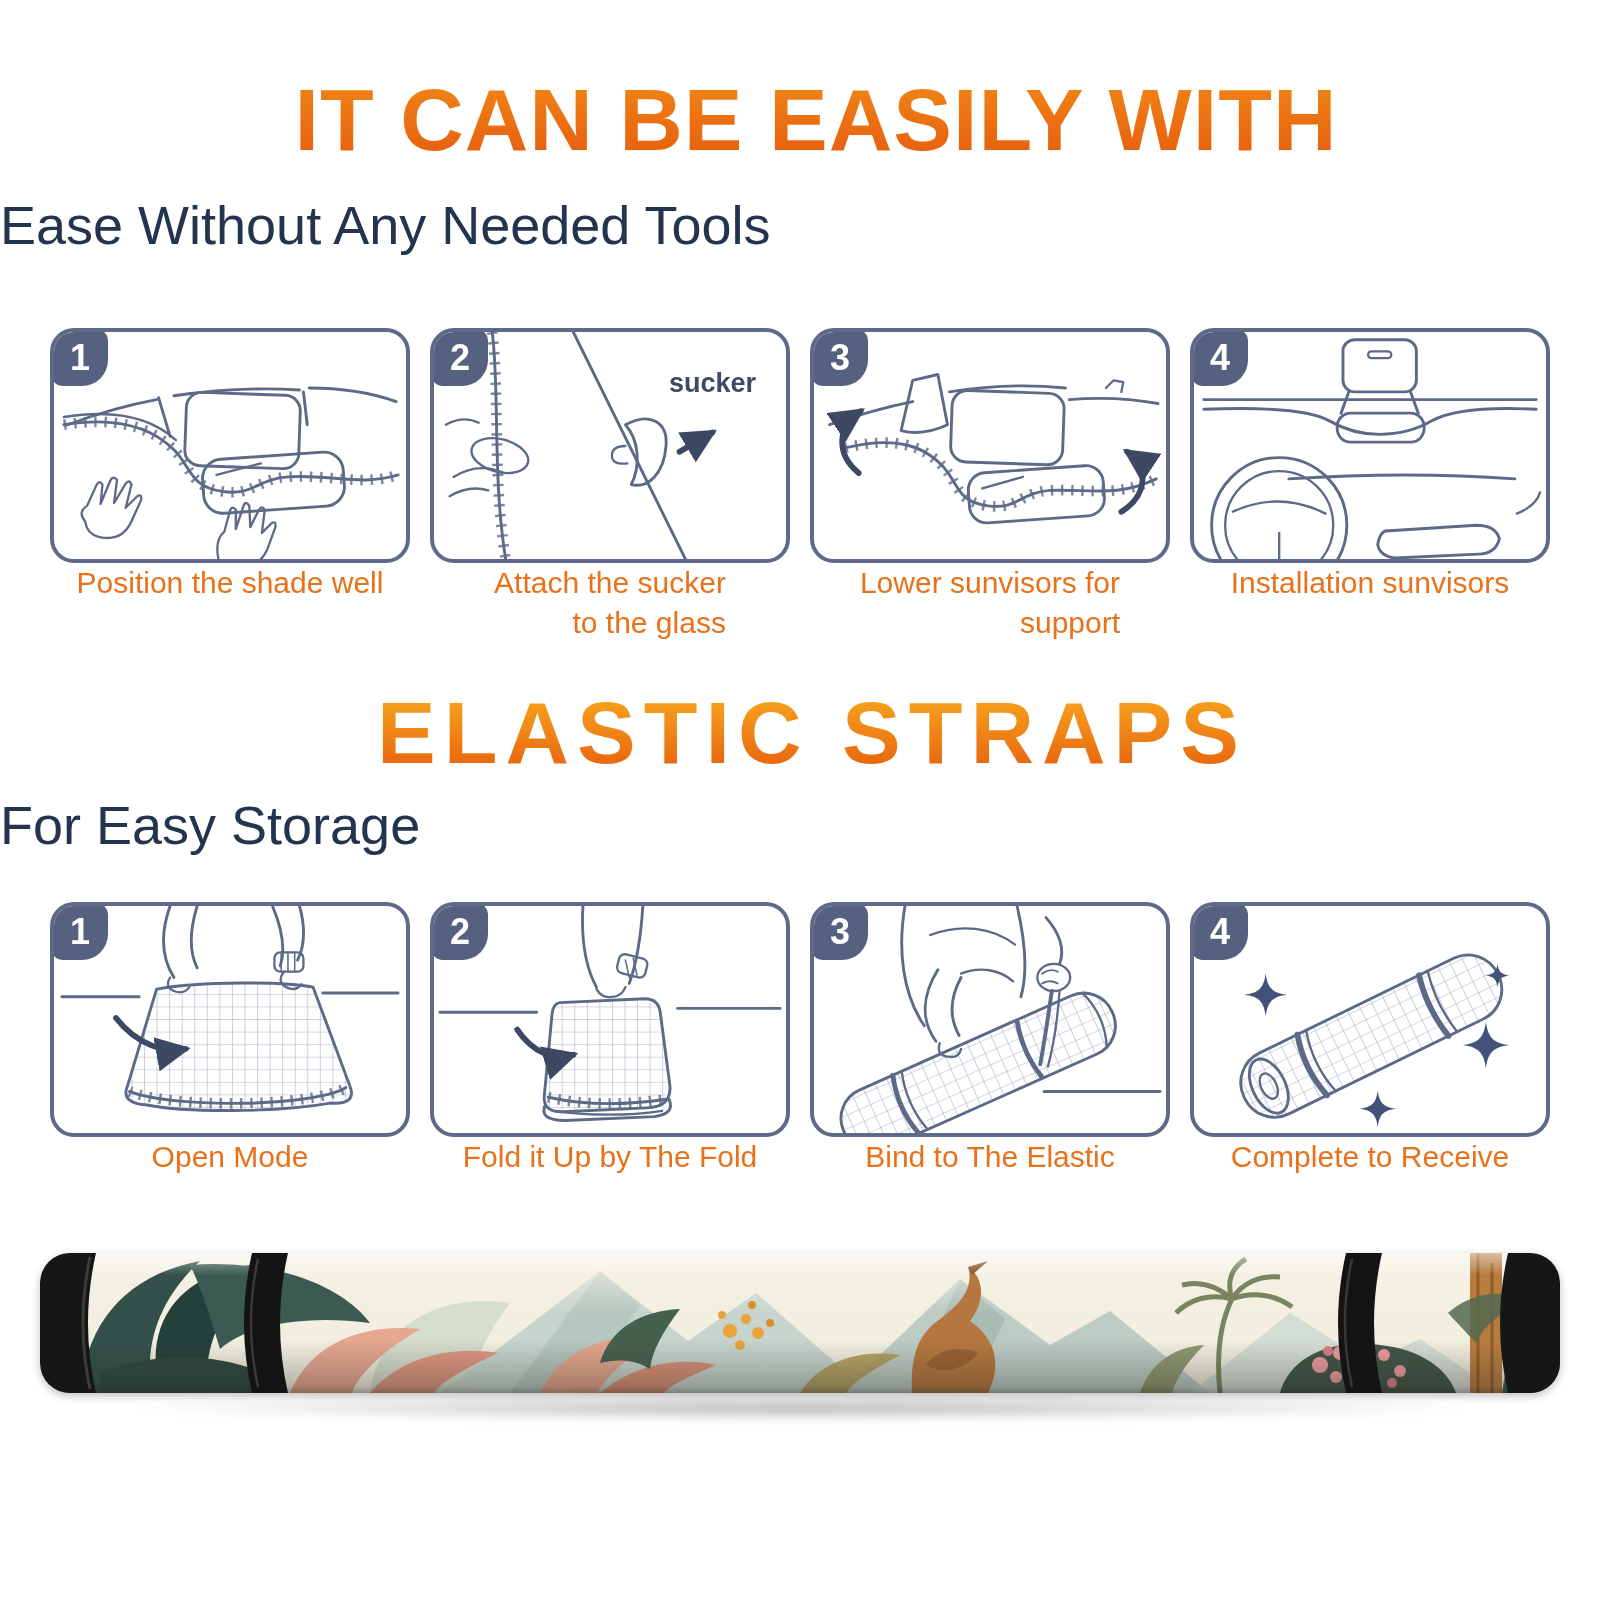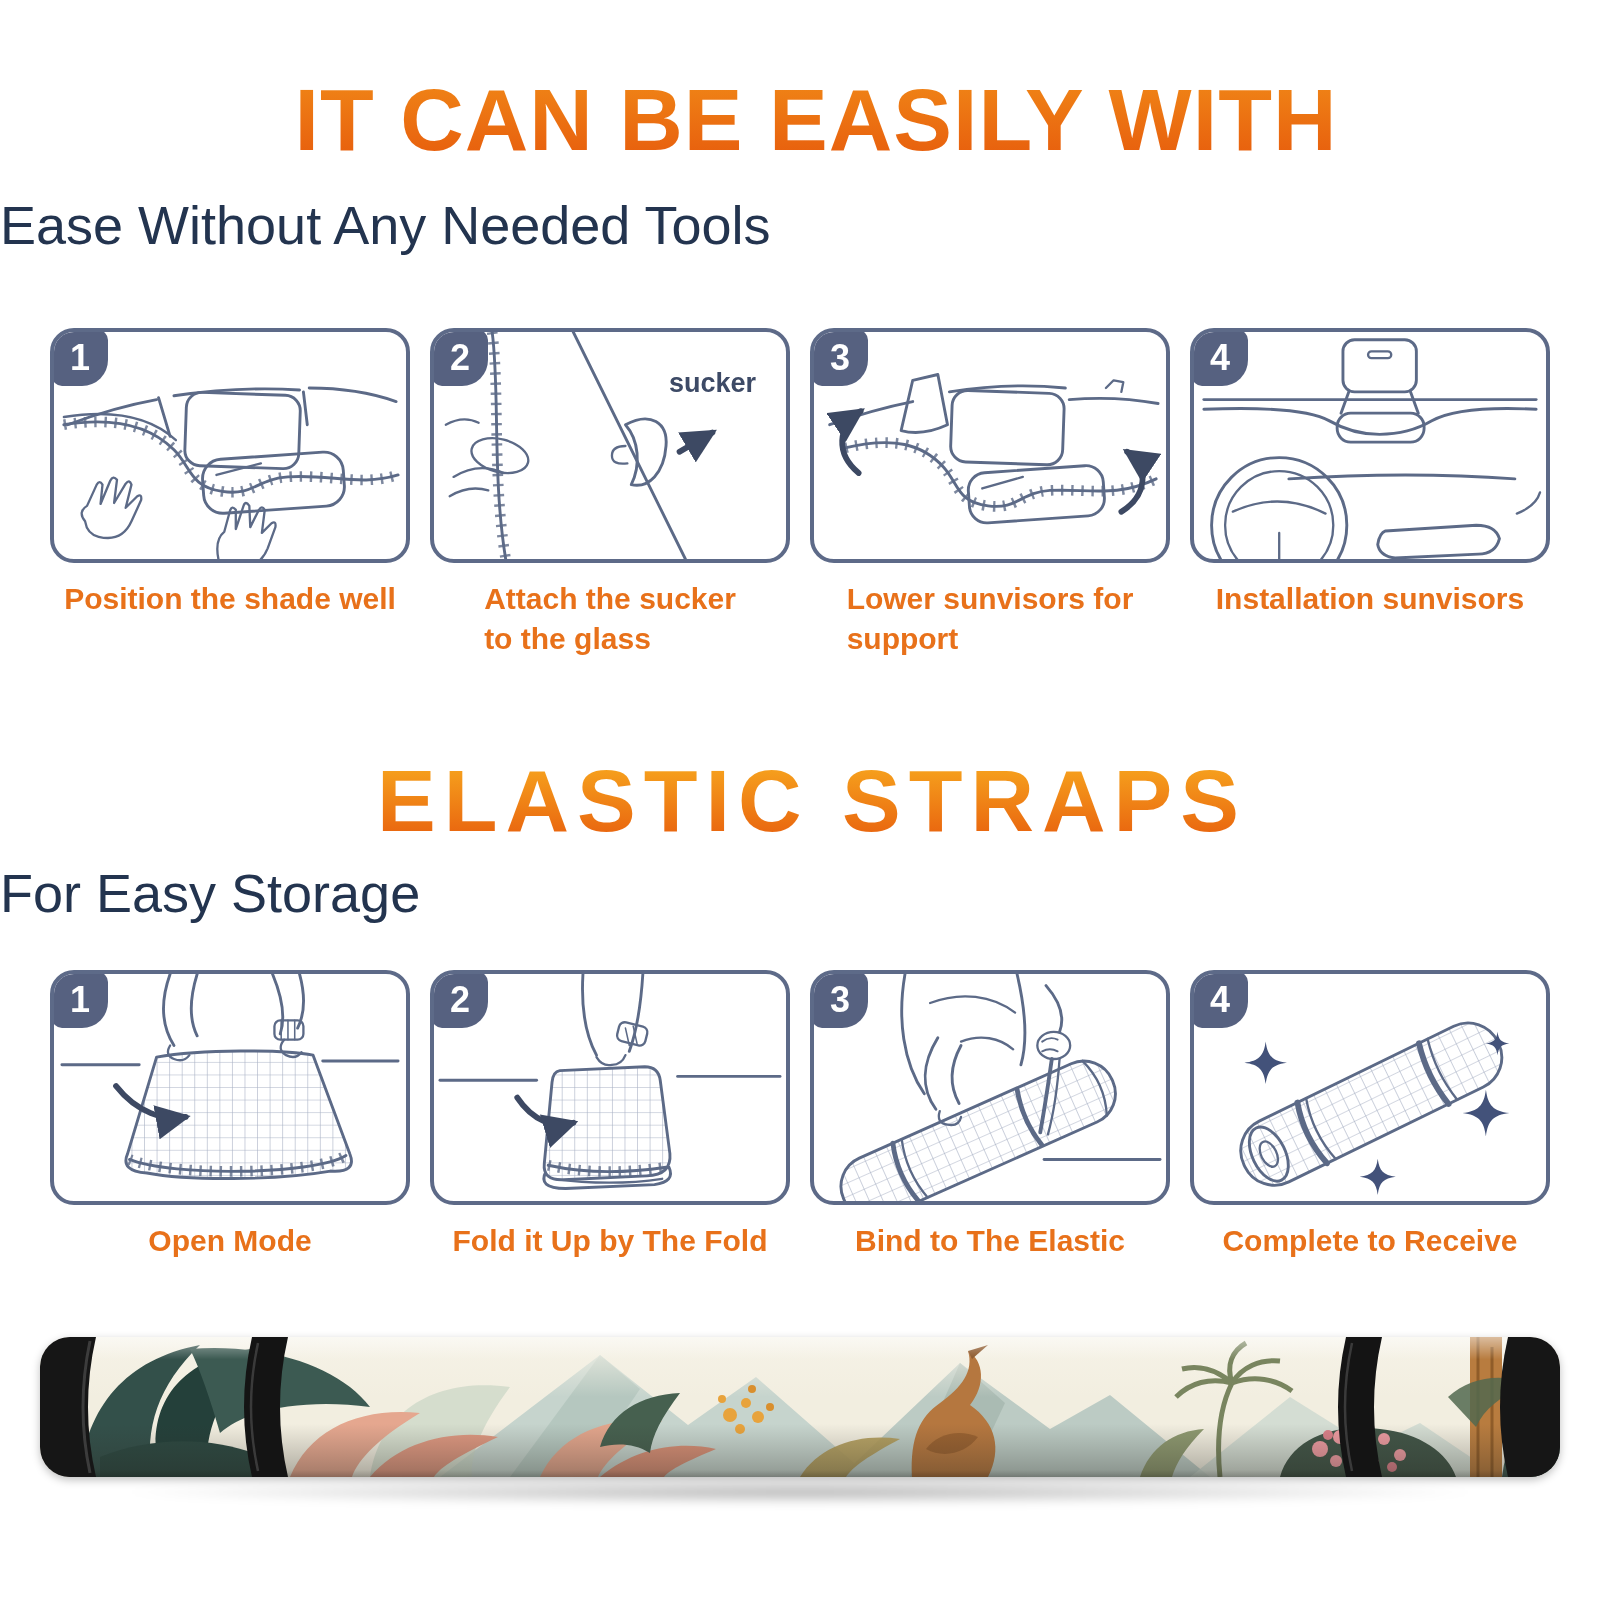--- a/index.html
+++ b/index.html
@@ -3,33 +3,33 @@
 <meta charset="utf-8">
 <style>
   html,body{margin:0;padding:0;background:#fff;}
   .page{position:relative;width:1600px;height:1600px;background:#fff;overflow:hidden;
         font-family:"Liberation Sans",sans-serif;}
   .big-title{margin:0;text-align:center;font-size:88px;font-weight:800;line-height:1.05;
         letter-spacing:1px;
         background:linear-gradient(180deg,#F7A51E 8%,#E8610E 92%);
         -webkit-background-clip:text;background-clip:text;color:transparent;}
   .t1{padding-top:74px;padding-left:32px;}
-  .t2{margin-top:94px;letter-spacing:8px;padding-left:24px;}
+  .t2{margin-top:42px;letter-spacing:8px;padding-left:24px;}
   .subtitle{margin:28px 0 0;text-align:left;font-size:54px;line-height:1.15;color:#23344F;}
   .sub2{margin-top:14px;}
   .row{display:flex;justify-content:center;gap:20px;margin-top:72px;}
   .row2{margin-top:46px;}
   .panel{width:360px;margin:0;display:flex;flex-direction:column;align-items:center;}
   .panel-box{position:relative;width:360px;height:235px;border:4px solid #5D6A88;
         border-radius:24px;box-sizing:border-box;overflow:hidden;background:#fff;}
   .panel-box svg{position:absolute;inset:0;width:100%;height:100%;}
   .badge{position:absolute;top:-2px;left:-2px;width:56px;height:56px;background:#566180;
         color:#fff;font-weight:bold;font-size:36px;display:flex;align-items:center;
         justify-content:center;border-radius:20px 10px 26px 10px;z-index:2;}
-  .caption{margin-top:16px;font-size:30px;font-weight:bold;color:#E8711A;text-align:left;
+  .caption{font-size:30px;font-weight:normal;color:#E8711A;text-align:right;
         white-space:pre-line;line-height:1.32;min-height:82px;}
   .cap2 .caption{min-height:44px;}
   .glass-label{position:absolute;right:30px;top:36px;color:#3D4A66;font-weight:bold;font-size:27px;z-index:2;}
   
   .art{stroke:#5C6A87;fill:none;stroke-width:3;stroke-linecap:round;stroke-linejoin:round;}
   .thin{stroke-width:2.4;}
   .stitch{stroke-width:11;stroke-dasharray:2.5 8;opacity:.8;stroke-linecap:butt;}
   .mat{fill:url(#grid);}
   .arr{stroke:#3D4963;stroke-width:6;}
   .spark{fill:#43527A;stroke:none;}

